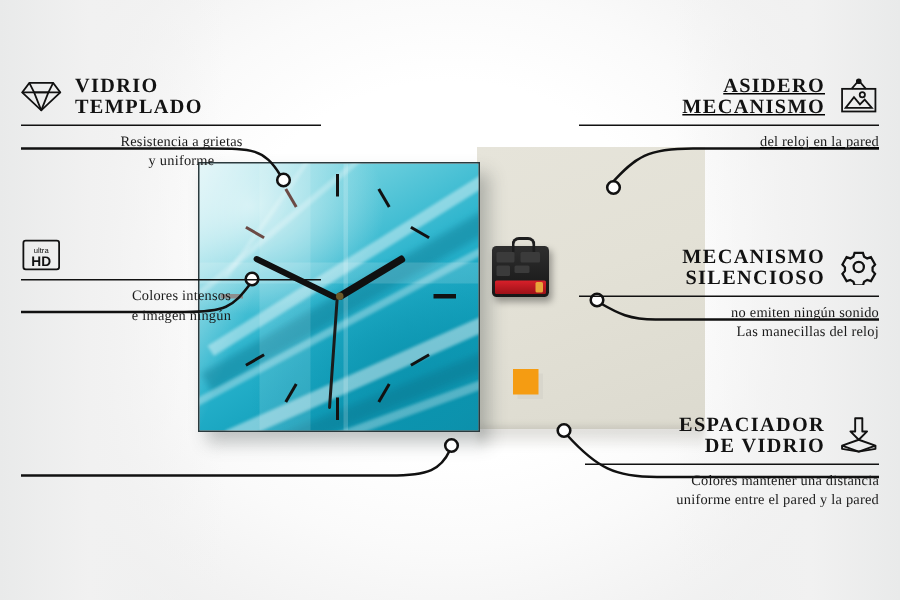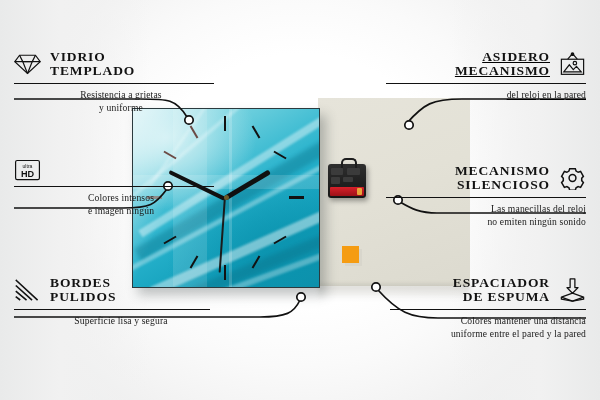--- a/index.html
+++ b/index.html
@@ -221,42 +221,20 @@
         </svg>
       </span>
     </div>
     <div class="rule"></div>
     <div class="desc">
       <div>Colores intensos</div>
       <div>e imagen ningún</div>
     </div>
   </div>
 
-  <div class="feat left" id="f-bordes">
-    <div class="head">
-      <span class="ico">
-        <svg viewBox="0 0 34 30">
-            <g stroke="#111" stroke-width="2" fill="none" stroke-linecap="square">
-          <path d="M3 3 L29 27"></path>
-              <path d="M3 10 L22 27"></path>
-              <path d="M3 17 L15 27"></path>
-              <path d="M3 24 L7 27"></path>
-        </g>
-          </svg>
-      </span>
-      <span class="titles">
-        <div class="t">BORDES</div>
-        <div class="t">PULIDOS</div>
-      </span>
-    </div>
-    <div class="rule"></div>
-    <div class="desc">
-      <div>Superficie lisa y segura</div>
-    </div>
-  </div>
 
   <div class="feat right" id="f-asidero">
     <div class="head">
       <span class="titles">
         <div class="t">ASIDERO</div>
         <div class="t">MECANISMO</div>
       </span>
       <span class="ico">
         <svg viewBox="0 0 34 30">
             <g fill="none" stroke="#111" stroke-width="1.5">
@@ -285,30 +263,30 @@
         <svg viewBox="0 0 34 30">
             <g fill="none" stroke="#111" stroke-width="1.9">
           <path d="M13.5 3.2 h7 l1 3.1 2.6 1.5 3.1-1 3.5 6.1 -2.1 2.4 0 3 2.1 2.4 -3.5 6.1 -3.1-1 -2.6 1.5 -1 3.1 h-7 l-1-3.1 -2.6-1.5 -3.1 1 -3.5-6.1 2.1-2.4 0-3 -2.1-2.4 3.5-6.1 3.1 1 2.6-1.5 z"></path>
           <circle cx="17" cy="15" r="4.3"></circle>
             </g>
           </svg>
       </span>
     </div>
     <div class="rule"></div>
     <div class="desc">
+      <div>no emiten ningún sonido</div>
       <div>Las manecillas del reloj</div>
-      <div>no emiten ningún sonido</div>
     </div>
   </div>
 
   <div class="feat right" id="f-espac">
     <div class="head">
       <span class="titles">
         <div class="t">ESPACIADOR</div>
-        <div class="t">DE ESPUMA</div>
+        <div class="t">DE VIDRIO</div>
       </span>
       <span class="ico">
         <svg viewBox="0 0 34 30">
             <g fill="none" stroke="#111" stroke-width="1.6" stroke-linejoin="round">
           <path d="M14 1 h6 v11 h4 l-7 7 -7-7 h4 z"></path>
           <path d="M17 19 L31 24 L17 29 L3 24 Z"></path>
           <path d="M3 24 v2.6 L17 29 v0 M31 24 v2.6 L17 29"></path>
             </g>
           </svg>
       </span>

